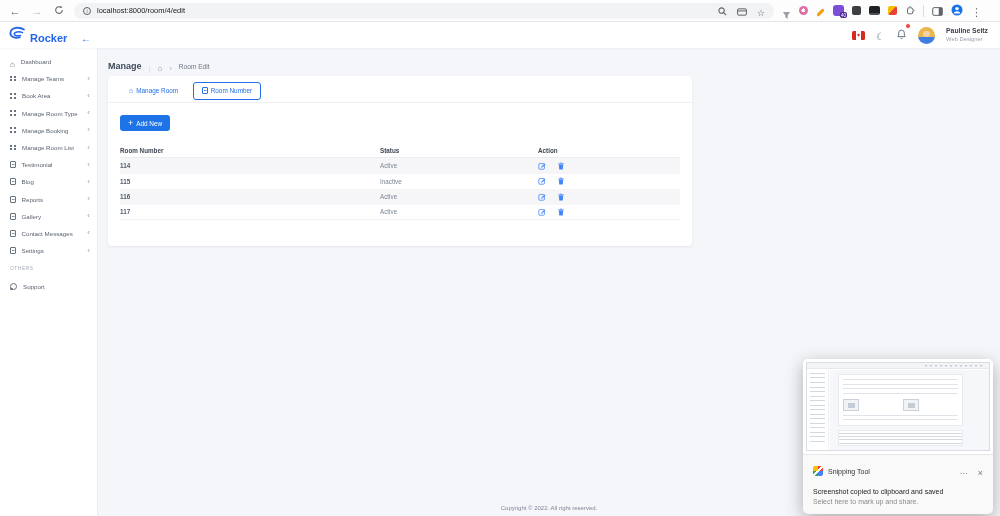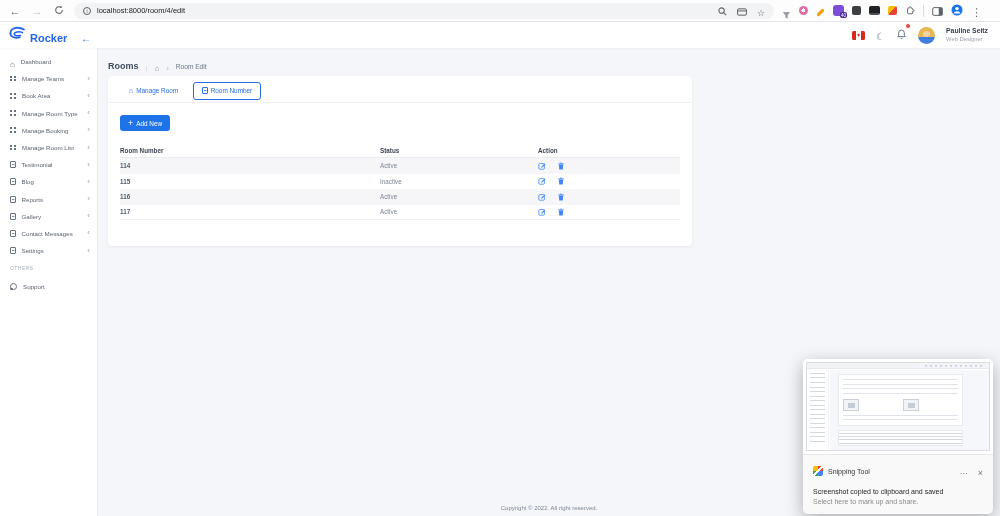--- a/index.html
+++ b/index.html
@@ -286,21 +286,21 @@
   </div>
   <div class="section-label">OTHERS</div>
   <div class="mitem">
     <span class="icon-headset"></span>
     <span class="mi-label">Support</span>
   </div>
 </div>
 
 <div class="main">
   <div class="crumb-row">
-    <span class="page-title">Rooms</span>
+    <span class="page-title">Manage</span>
     <span class="crumb-bar"></span>
     <span class="icon-home-c"></span>
     <span class="crumb-sep"></span>
     <span class="crumb-current">Room Edit</span>
   </div>
 
   <div class="card">
     <div class="tabs">
       <div class="tab">
         <span class="icon-home-t"></span>

